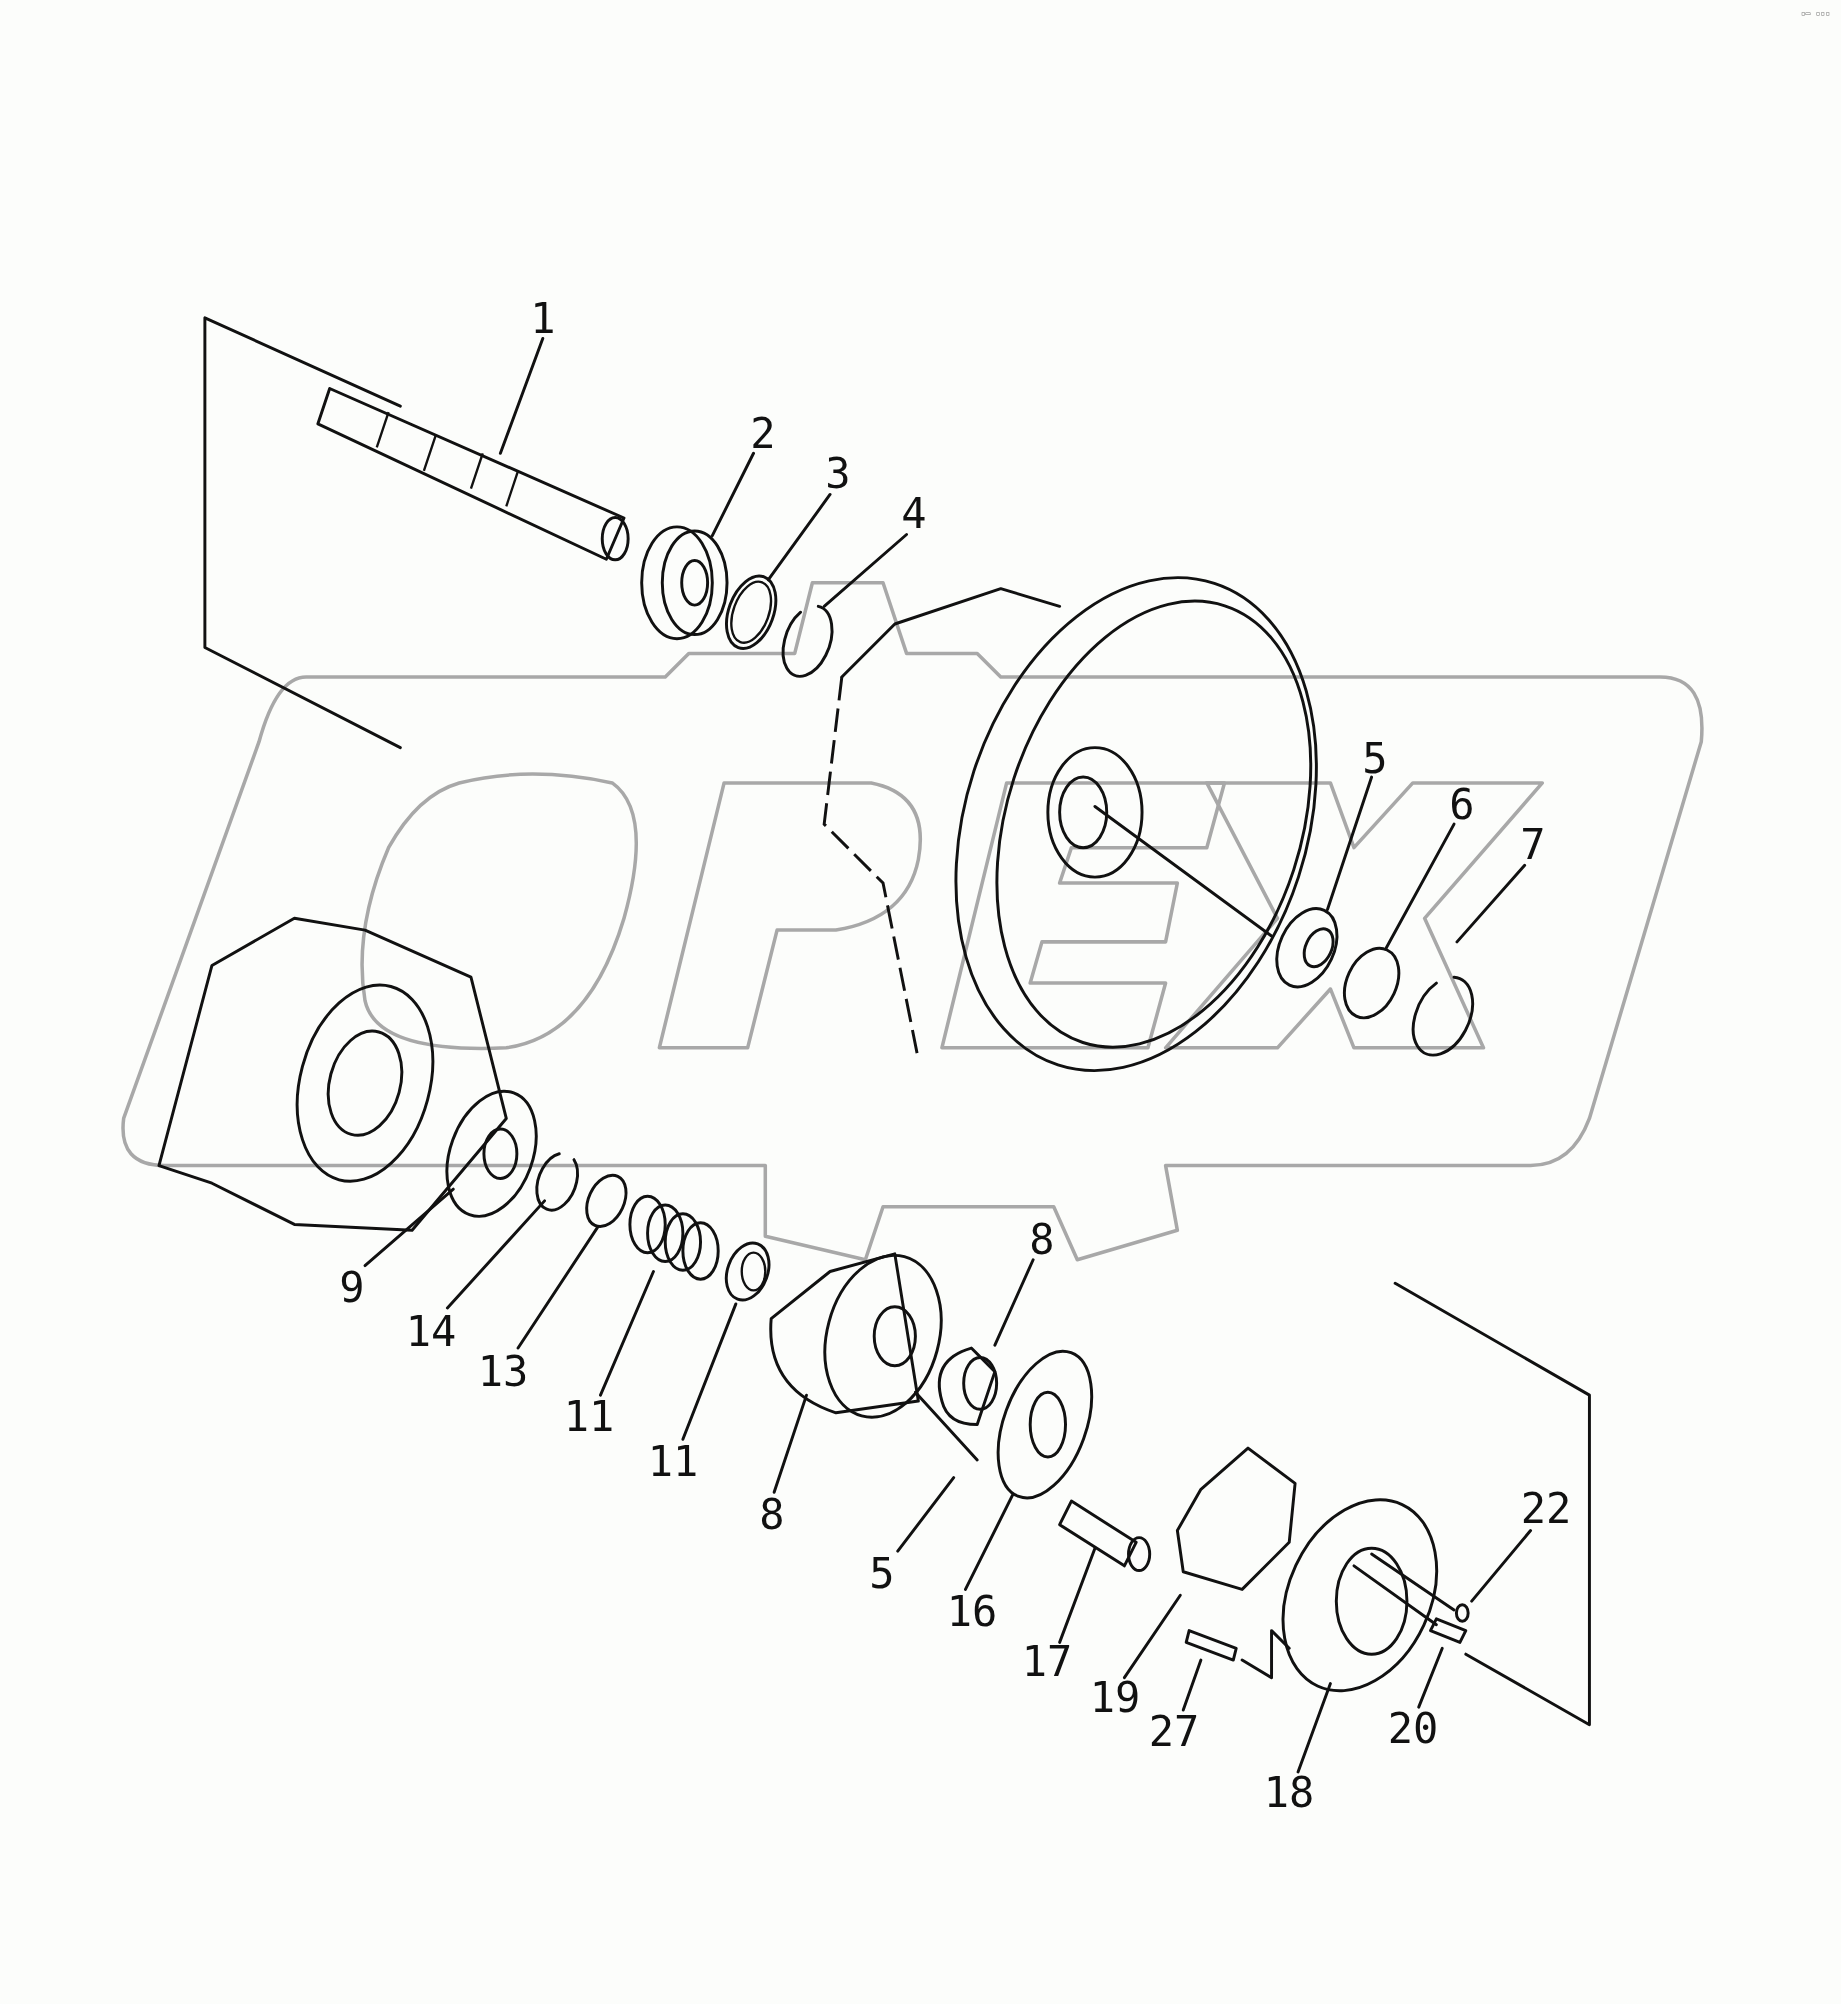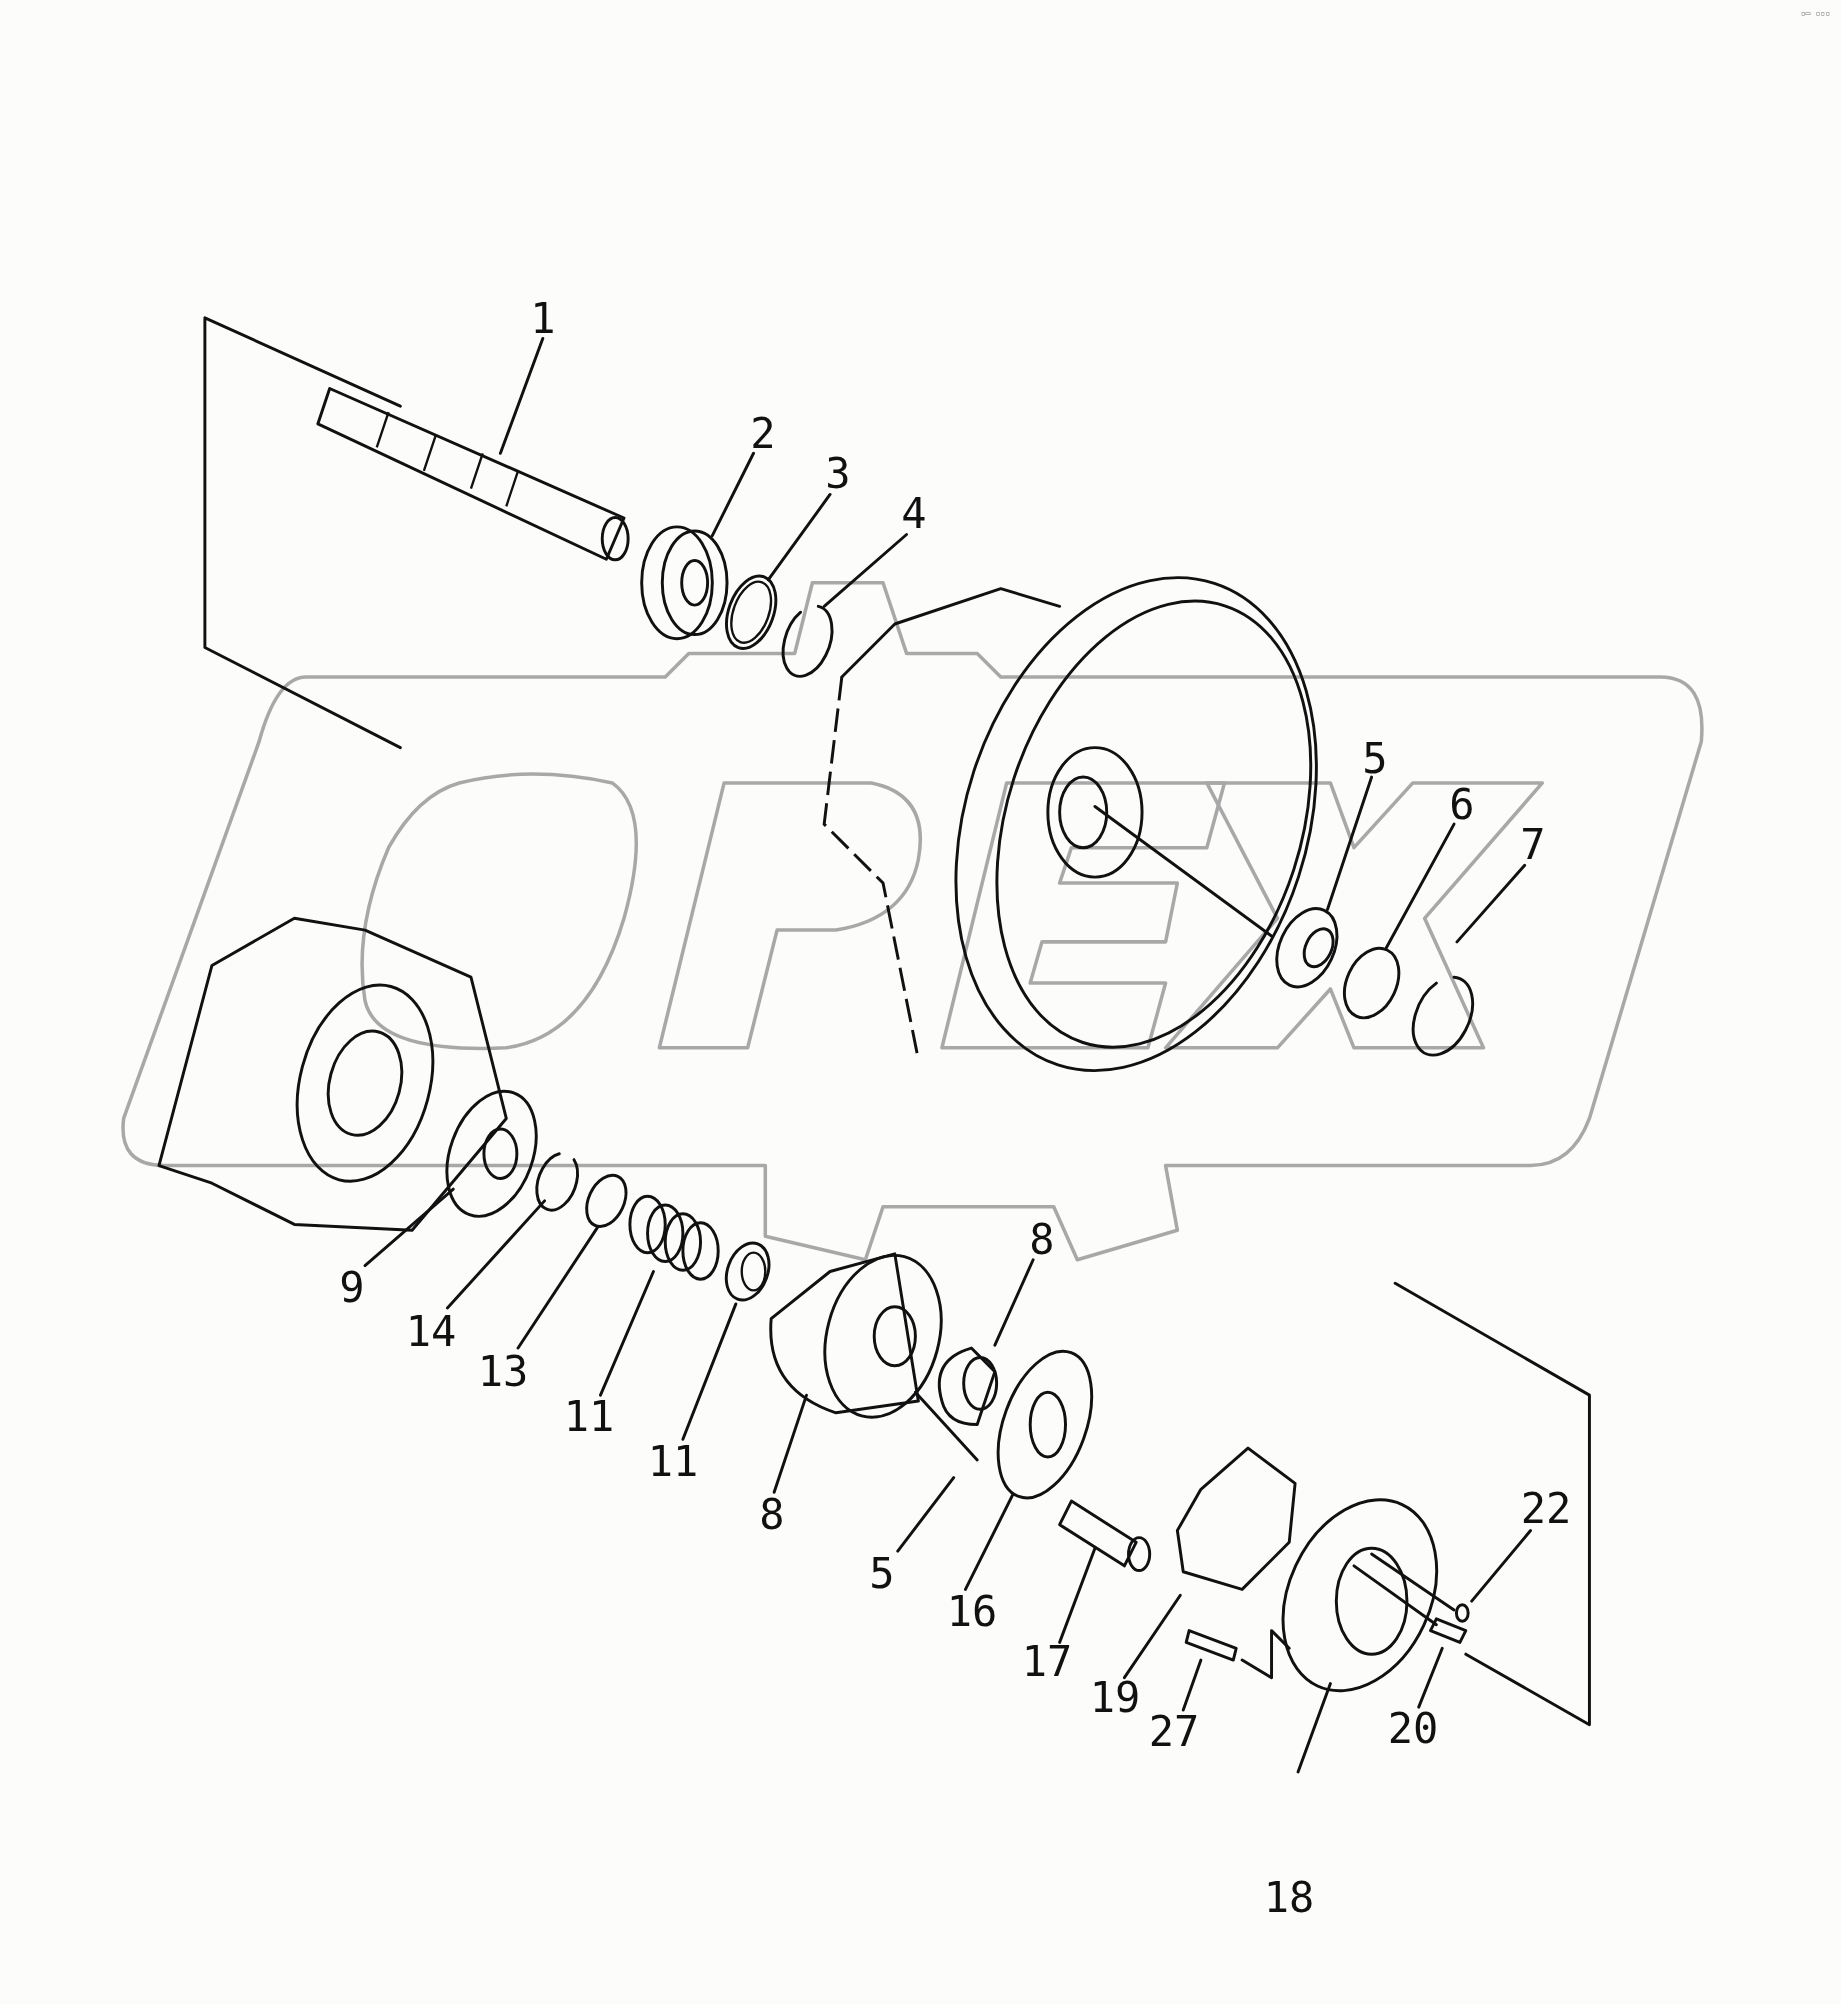--- a/index.html
+++ b/index.html
@@ -192,19 +192,19 @@
   <span class="lbl" style="left:772px;top:1515px">8</span>
   <span class="lbl" style="left:352px;top:1288px">9</span>
   <span class="lbl" style="left:1042px;top:1240px">8</span>
   <span class="lbl" style="left:589px;top:1417px">11</span>
   <span class="lbl" style="left:673px;top:1462px">11</span>
   <span class="lbl" style="left:503px;top:1372px">13</span>
   <span class="lbl" style="left:431px;top:1332px">14</span>
   <span class="lbl" style="left:882px;top:1574px">5</span>
   <span class="lbl" style="left:972px;top:1612px">16</span>
   <span class="lbl" style="left:1047px;top:1662px">17</span>
-  <span class="lbl" style="left:1289px;top:1898px">18</span>
+  <span class="lbl" style="left:1289px;top:1793px">18</span>
   <span class="lbl" style="left:1115px;top:1698px">19</span>
   <span class="lbl" style="left:1413px;top:1729px">20</span>
   <span class="lbl" style="left:1174px;top:1732px">27</span>
   <span class="lbl" style="left:1546px;top:1509px">22</span>
 </div>
 
 
 </body></html>

